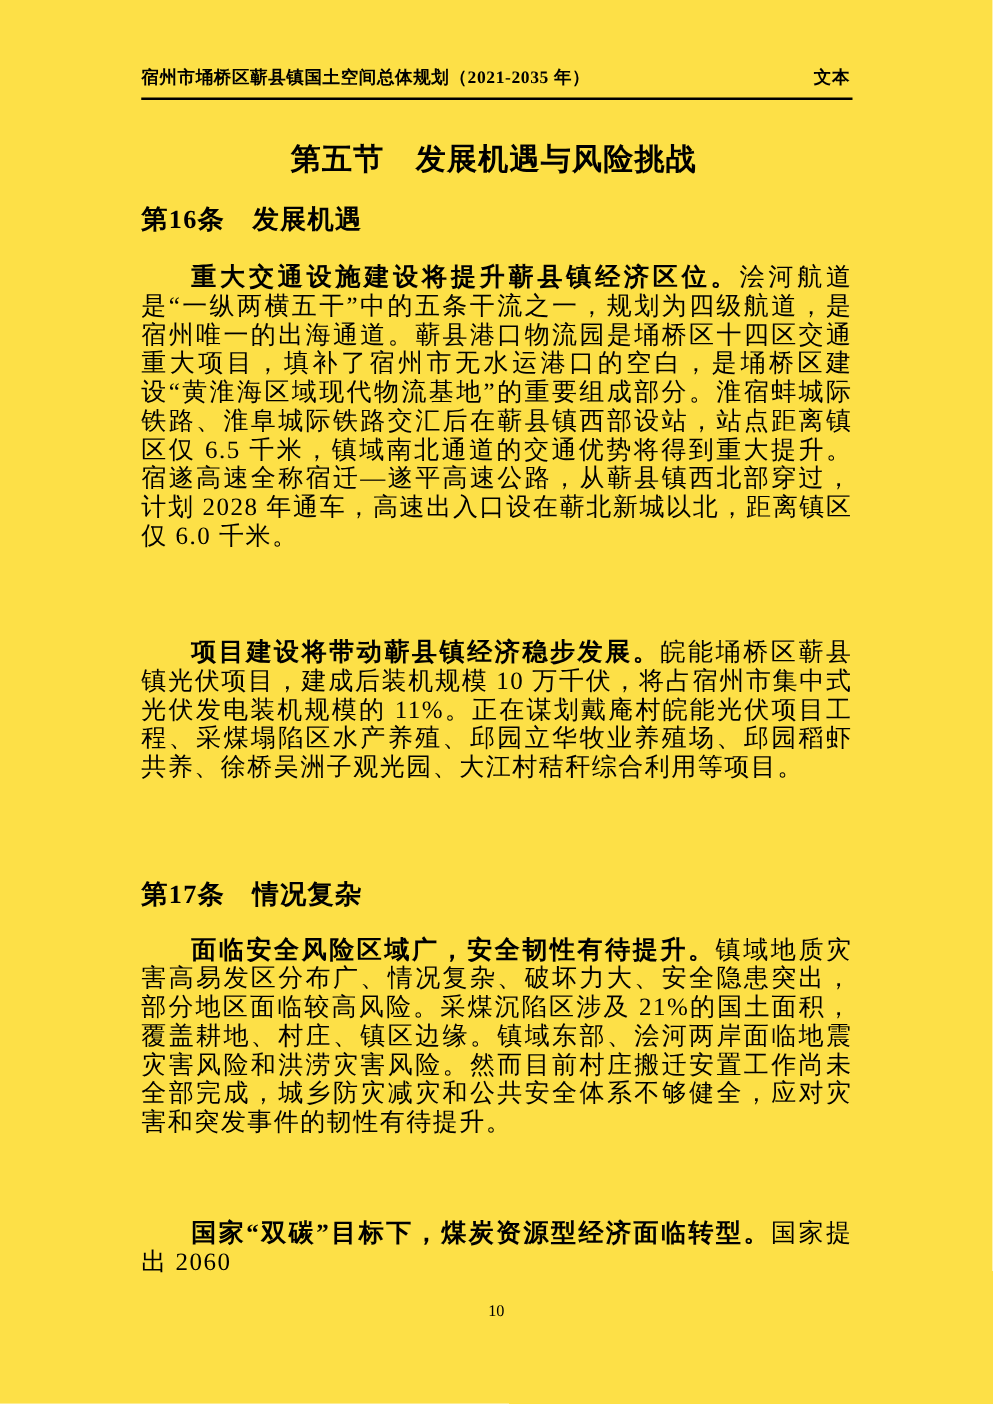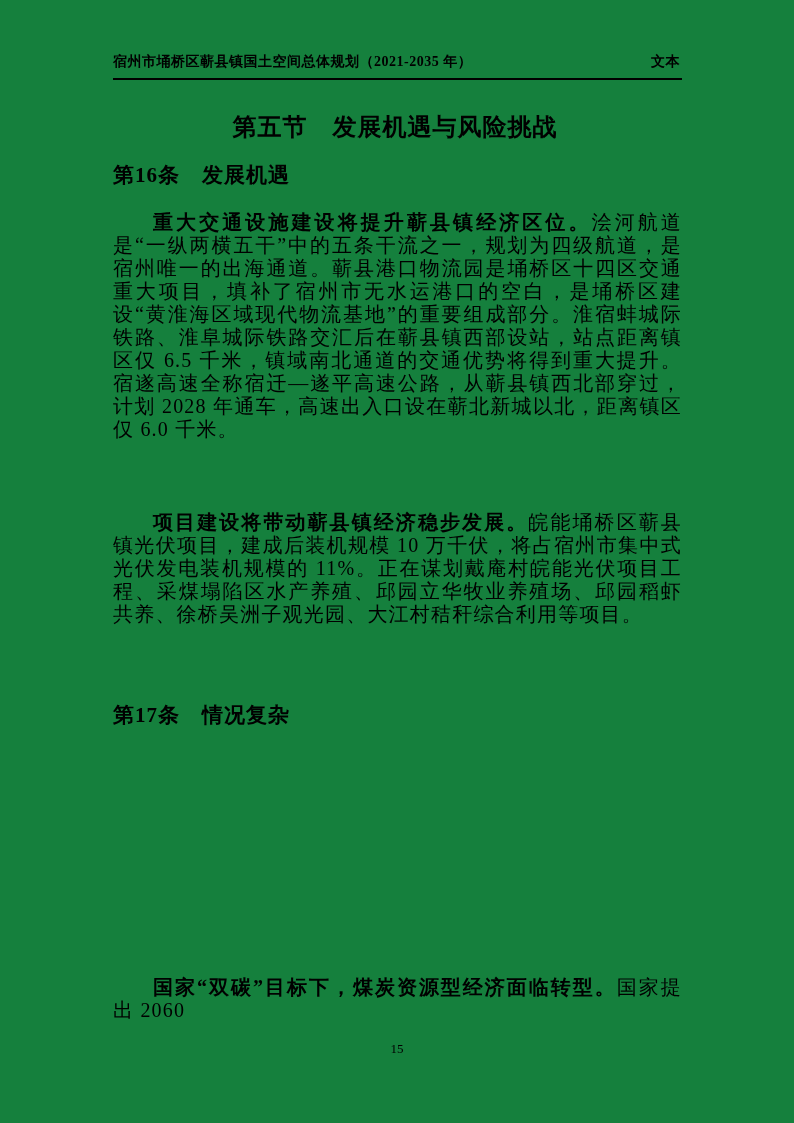--- a/index.html
+++ b/index.html
@@ -4,21 +4,21 @@
 <style>
   html, body {
     margin: 0;
     padding: 0;
     background: #ffffff;
   }
   .page {
     position: relative;
     width: 794px;
     height: 1123px;
-    background: #15803d;
+    background: #fde047;
     color: #000000;
     font-family: "Liberation Serif", "DejaVu Serif", serif;
     overflow: hidden;
   }
   
   .header {
     position: absolute;
     top: 53px;
     left: 113px;
     right: 112px;
@@ -101,20 +101,21 @@
   <h1 class="title">第五节　发展机遇与风险挑战</h1>
 
   <h2 class="article-heading h16">第16条　发展机遇</h2>
 
   <p class="para p1"><span class="lead">重大交通设施建设将提升蕲县镇经济区位。</span><span>浍河航道是“一纵两横五干”中的五条干流之一，规划为四级航道，是宿州唯一的出海通道。蕲县港口物流园是埇桥区十四区交通重大项目，填补了宿州市无水运港口的空白，是埇桥区建设“黄淮海区域现代物流基地”的重要组成部分。淮宿蚌城际铁路、淮阜城际铁路交汇后在蕲县镇西部设站，站点距离镇区仅 6.5 千米，镇域南北通道的交通优势将得到重大提升。宿遂高速全称宿迁—遂平高速公路，从蕲县镇西北部穿过，计划 2028 年通车，高速出入口设在蕲北新城以北，距离镇区仅 6.0 千米。</span></p>
 
   <p class="para p2"><span class="lead">项目建设将带动蕲县镇经济稳步发展。</span><span>皖能埇桥区蕲县镇光伏项目，建成后装机规模 10 万千伏，将占宿州市集中式光伏发电装机规模的 11%。正在谋划戴庵村皖能光伏项目工程、采煤塌陷区水产养殖、邱园立华牧业养殖场、邱园稻虾共养、徐桥吴洲子观光园、大江村秸秆综合利用等项目。</span></p>
 
   <h2 class="article-heading h17">第17条　情况复杂</h2>
 
+  <p class="para p3"><span class="lead">面临安全风险区域广，安全韧性有待提升。</span><span>镇域地质灾害高易发区分布广、情况复杂、破坏力大、安全隐患突出，部分地区面临较高风险。采煤沉陷区涉及 21%的国土面积，覆盖耕地、村庄、镇区边缘。镇域东部、浍河两岸面临地震灾害风险和洪涝灾害风险。然而目前村庄搬迁安置工作尚未全部完成，城乡防灾减灾和公共安全体系不够健全，应对灾害和突发事件的韧性有待提升。</span></p>
 
   <p class="para p4"><span class="lead">国家“双碳”目标下，煤炭资源型经济面临转型。</span><span>国家提出 2060</span></p>
 
   <footer class="footer">
-    <span>15</span>
+    <span>10</span>
   </footer>
 
 </div>
 
 </body></html>

